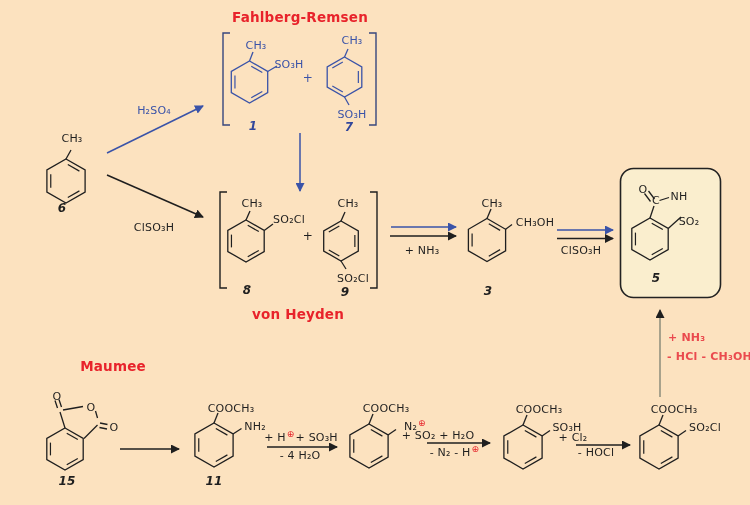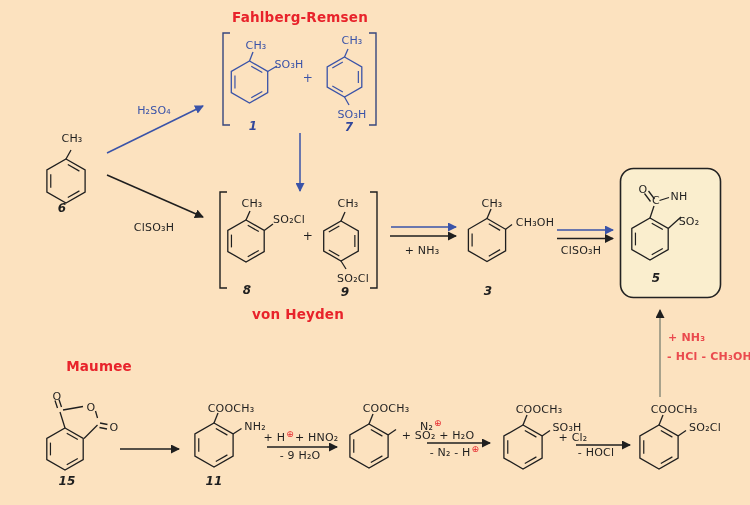--- a/index.html
+++ b/index.html
@@ -127,21 +127,21 @@
       <line x1="557" y1="238.5" x2="613" y2="238.5" stroke="#1F1F1F" stroke-width="1.5" marker-end="url(#mK)"></line>
       <line x1="120" y1="449" x2="179" y2="449" stroke="#1F1F1F" stroke-width="1.5" marker-end="url(#mK)"></line>
       <line x1="267" y1="447" x2="337" y2="447" stroke="#1F1F1F" stroke-width="1.5" marker-end="url(#mK)"></line>
       <line x1="427" y1="443" x2="490" y2="443" stroke="#1F1F1F" stroke-width="1.5" marker-end="url(#mK)"></line>
       <line x1="576" y1="445" x2="630" y2="445" stroke="#1F1F1F" stroke-width="1.5" marker-end="url(#mK)"></line>
       <line x1="660" y1="397" x2="660" y2="310" stroke="#8D8D7B" stroke-width="1.5" marker-end="url(#mG)"></line>
     </svg>
 
   <span class="lbl title" style="left:300px;top:17px">Fahlberg-Remsen</span>
   <span class="lbl title" style="left:298px;top:314px">von Heyden</span>
-  <span class="lbl title" style="left:99px;top:366px">Maumee</span>
+  <span class="lbl title" style="left:113px;top:366px">Maumee</span>
 
   <span class="lbl blue" style="left:256px;top:45px">CH₃</span>
   <span class="lbl blue" style="left:289px;top:64px">SO₃H</span>
   <span class="lbl num numblue" style="left:253px;top:126px">1</span>
   <span class="lbl blue plus" style="left:308px;top:78px">+</span>
   <span class="lbl blue" style="left:352px;top:40px">CH₃</span>
   <span class="lbl blue" style="left:352px;top:114px">SO₃H</span>
   <span class="lbl num numblue" style="left:349px;top:127px">7</span>
 
   <span class="lbl blue" style="left:154px;top:110px">H₂SO₄</span>
@@ -174,25 +174,25 @@
 
   <span class="lbl" style="left:57px;top:396px">O</span>
   <span class="lbl" style="left:91px;top:407px">O</span>
   <span class="lbl" style="left:114px;top:427px">O</span>
   <span class="lbl num" style="left:67px;top:481px">15</span>
 
   <span class="lbl" style="left:231px;top:408px">COOCH₃</span>
   <span class="lbl" style="left:255px;top:426px">NH₂</span>
   <span class="lbl num" style="left:214px;top:481px">11</span>
 
-  <span class="lbl" style="left:301px;top:437px"><span>+ H</span><span class="cp">⊕</span><span>+ HNO₂</span></span>
-  <span class="lbl" style="left:300px;top:455px">- 9 H₂O</span>
+  <span class="lbl" style="left:301px;top:437px"><span>+ H</span><span class="cp">⊕</span><span>+ SO₃H</span></span>
+  <span class="lbl" style="left:300px;top:455px">- 4 H₂O</span>
 
   <span class="lbl" style="left:386px;top:408px">COOCH₃</span>
-  <span class="lbl la" style="left:420px;top:426px"><span>N₂</span><span class="cp">⊕</span></span>
+  <span class="lbl la" style="left:404px;top:426px"><span>N₂</span><span class="cp">⊕</span></span>
 
   <span class="lbl" style="left:438px;top:435px">+ SO₂ + H₂O</span>
   <span class="lbl" style="left:455px;top:452px"><span>- N₂ - H</span><span class="cp">⊕</span></span>
 
   <span class="lbl" style="left:539px;top:409px">COOCH₃</span>
   <span class="lbl" style="left:567px;top:427px">SO₃H</span>
 
   <span class="lbl" style="left:573px;top:437px">+ Cl₂</span>
   <span class="lbl" style="left:596px;top:452px">- HOCl</span>
 

